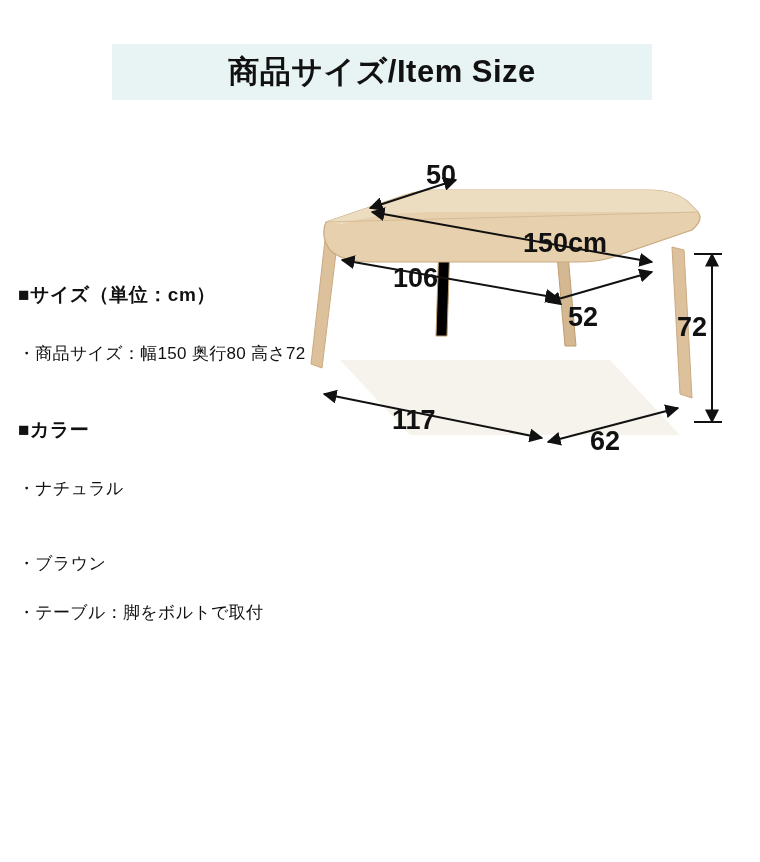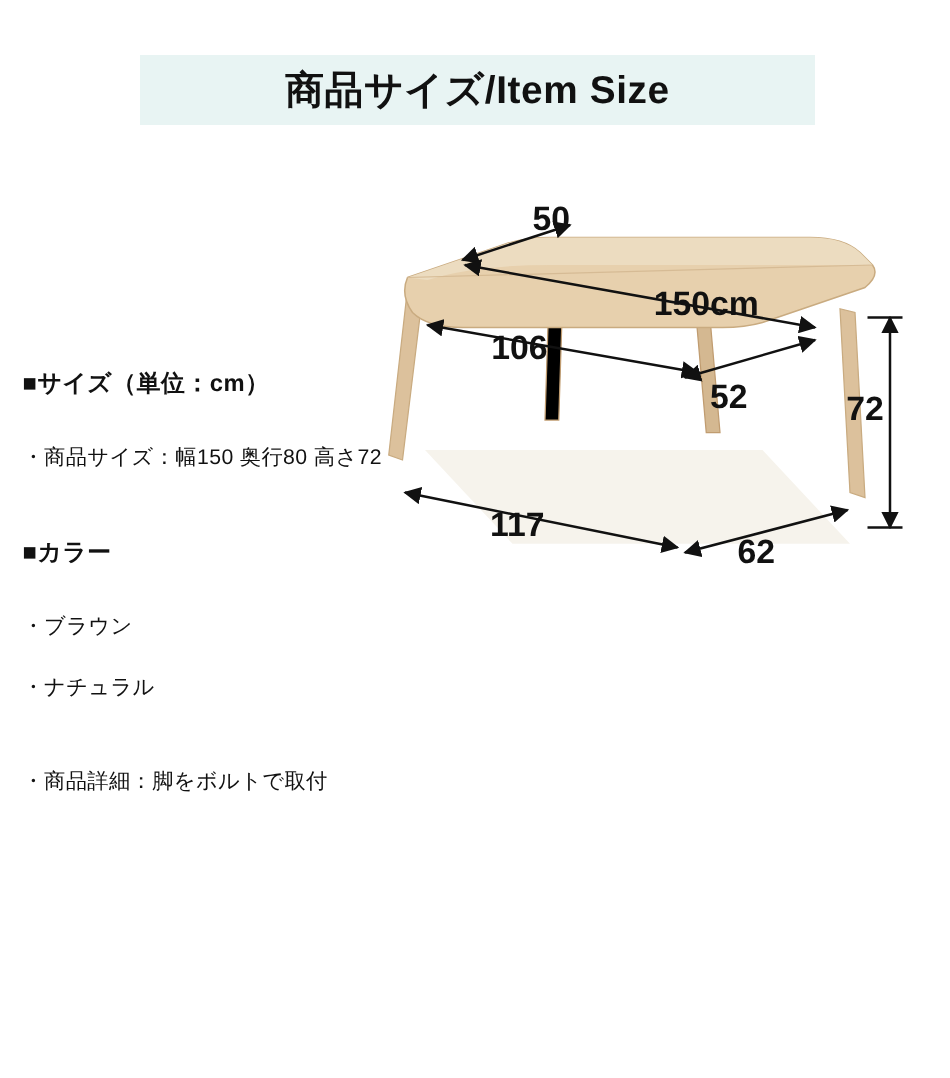--- a/index.html
+++ b/index.html
@@ -51,21 +51,21 @@
     font-size: 25px;
     font-weight: bold;
     color: #111111;
     margin: 0 0 44px 0;
     letter-spacing: 0.5px;
   }
   .details .d-section {
     font-size: 19px;
     font-weight: bold;
     color: #111111;
-    margin: 12px 0 34px 0;
+    margin: 0 0 34px 0;
     letter-spacing: 0.5px;
     white-space: nowrap;
   }
   .details .d-line {
     font-size: 17px;
     color: #111111;
     margin: 0 0 26px 0;
     letter-spacing: 0.3px;
     white-space: nowrap;
   }
@@ -94,24 +94,24 @@
 
 <div class="header-banner"></div>
 <div class="header-title">商品サイズ/Item Size</div>
 
 <div class="details">
 
   <div class="d-section">■サイズ（単位：cm）</div>
   <div class="d-line gap-lg">・商品サイズ：幅150 奥行80 高さ72</div>
 
   <div class="d-section">■カラー</div>
+  <div class="d-line gap-lg">・ナチュラル</div>
   <div class="d-line">・ブラウン</div>
-  <div class="d-line gap-lg">・ナチュラル</div>
 
-  <div class="d-line">・商品詳細：脚をボルトで取付</div>
+  <div class="d-line">・テーブル：脚をボルトで取付</div>
 </div>
 
 <div class="diagram">
   <svg width="470" height="380" viewBox="0 0 470 380" xmlns="http://www.w3.org/2000/svg">
     <defs>
       <marker id="arrHead" viewBox="0 0 10 10" refX="9" refY="5" markerWidth="7" markerHeight="7" orient="auto-start-reverse">
         <path d="M 0 0 L 10 5 L 0 10 z" fill="#111111"></path>
       </marker>
     </defs>
 

